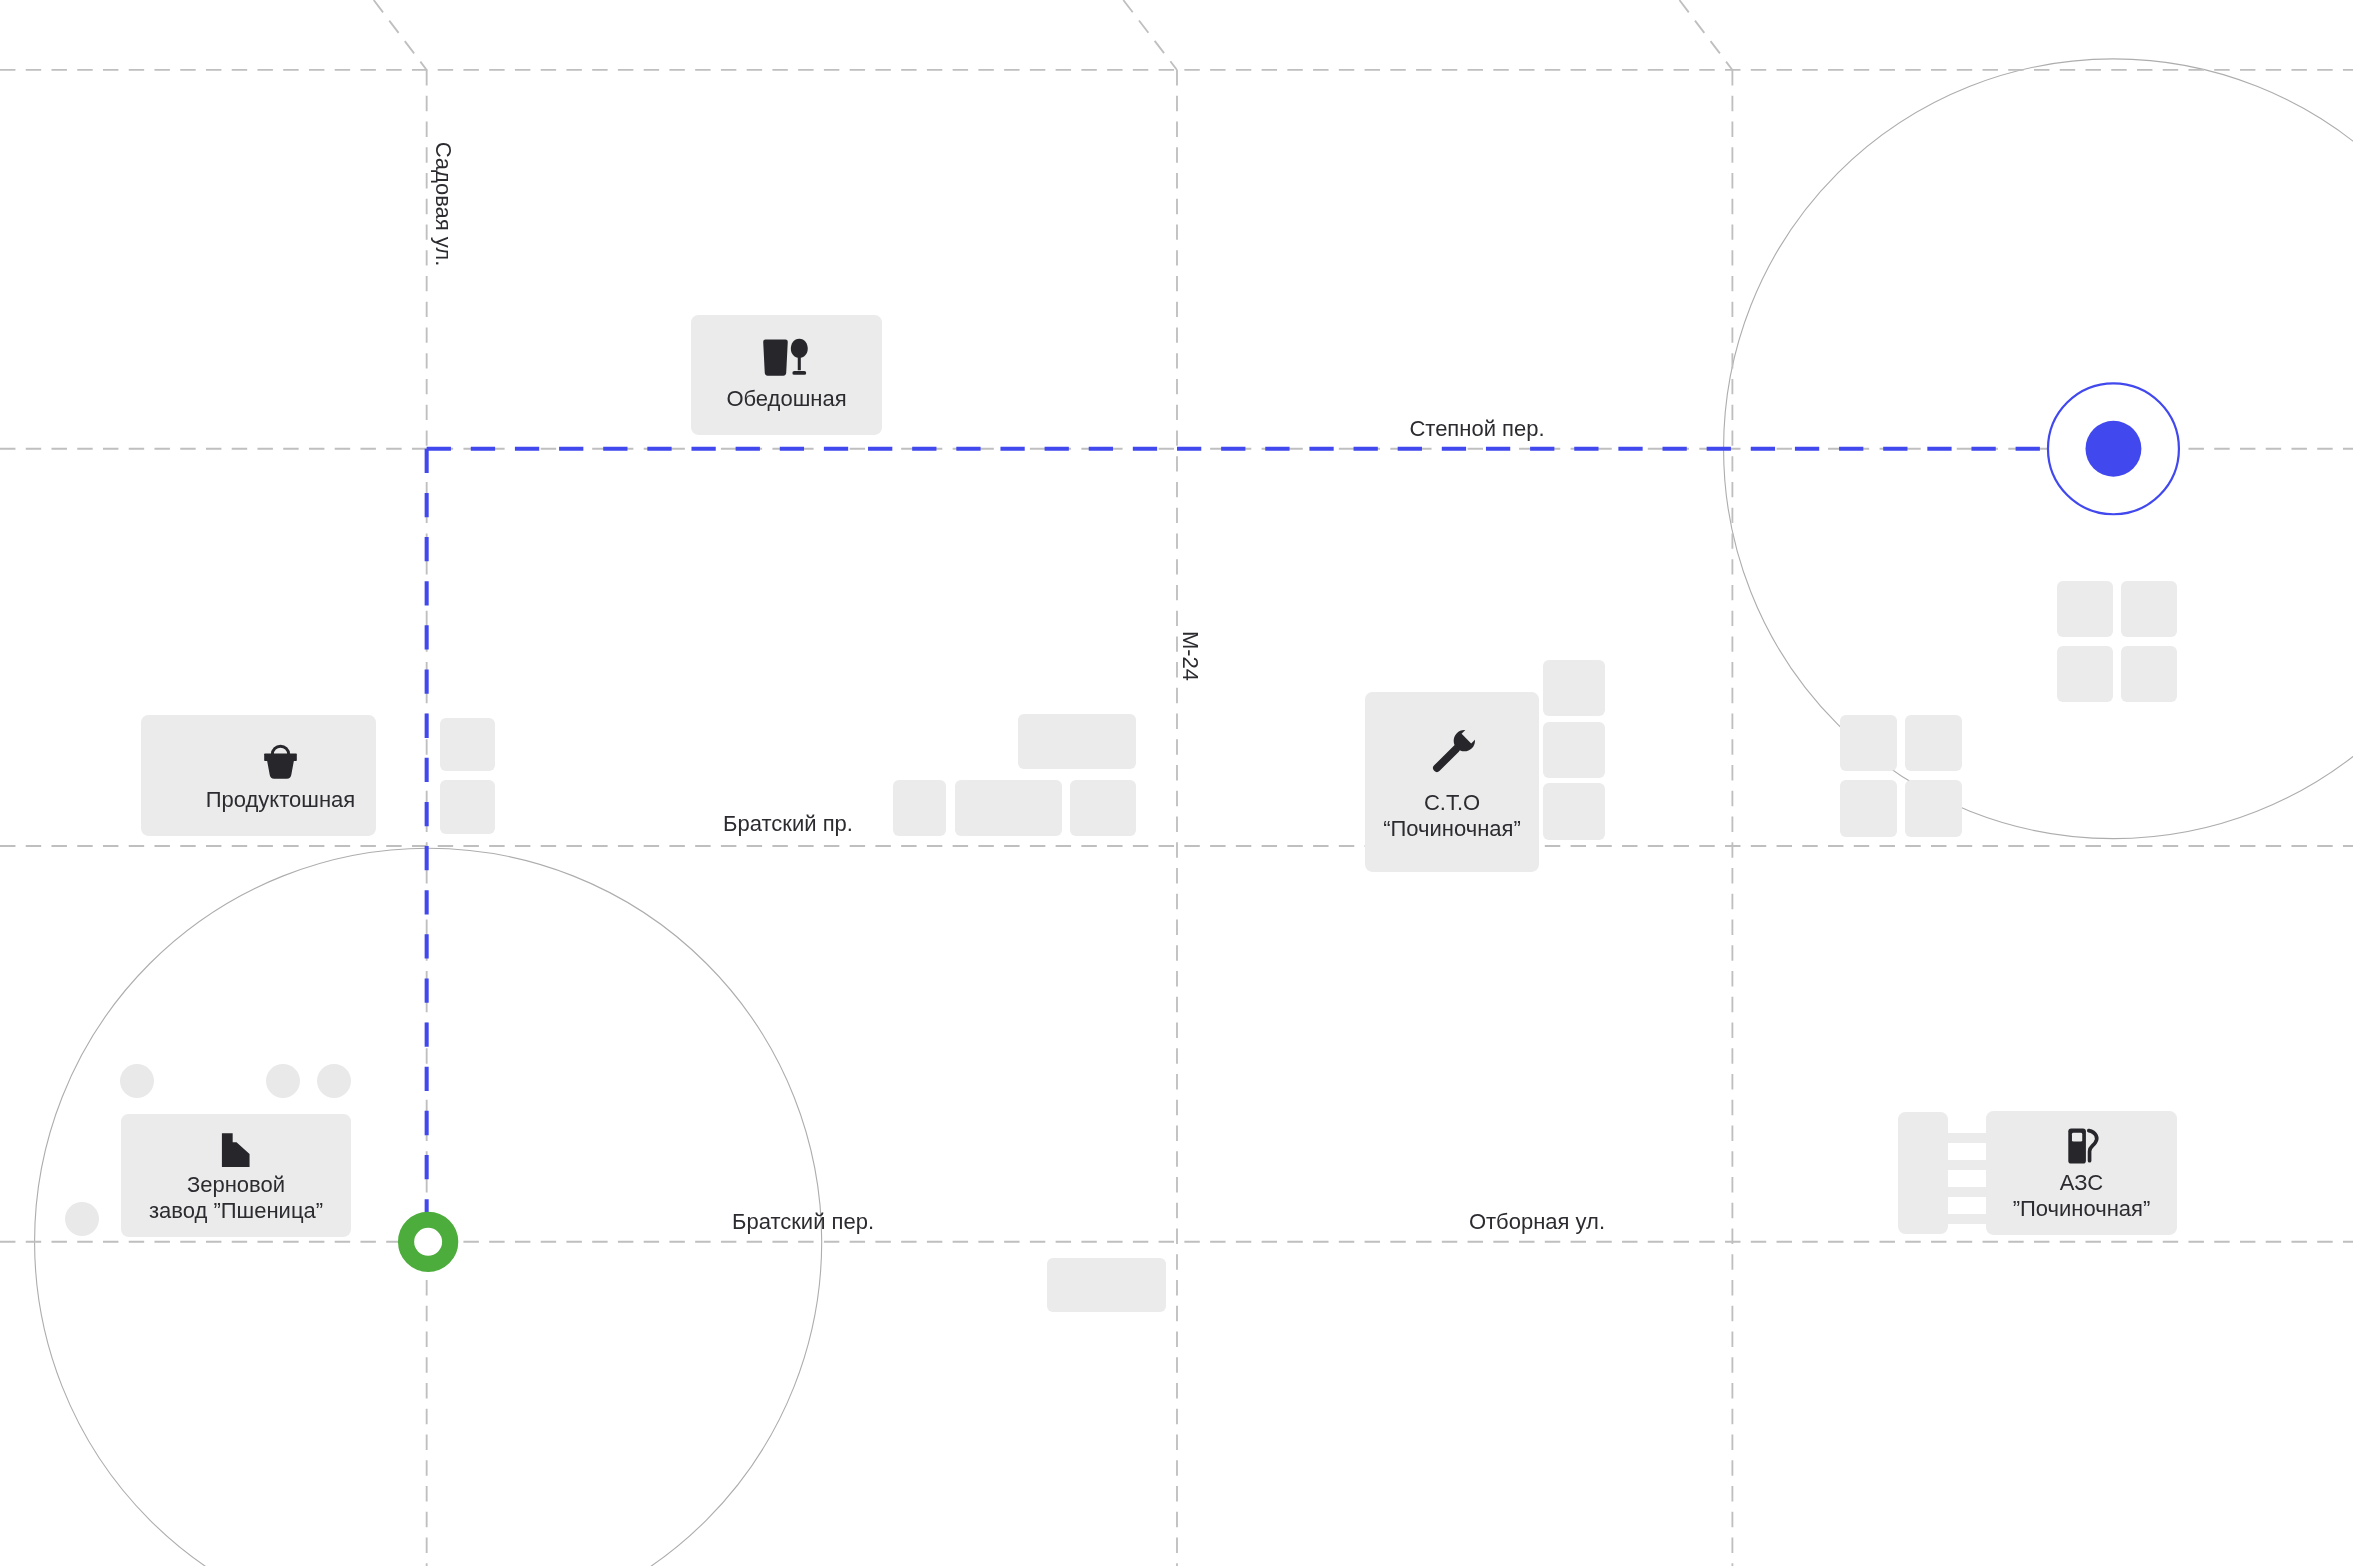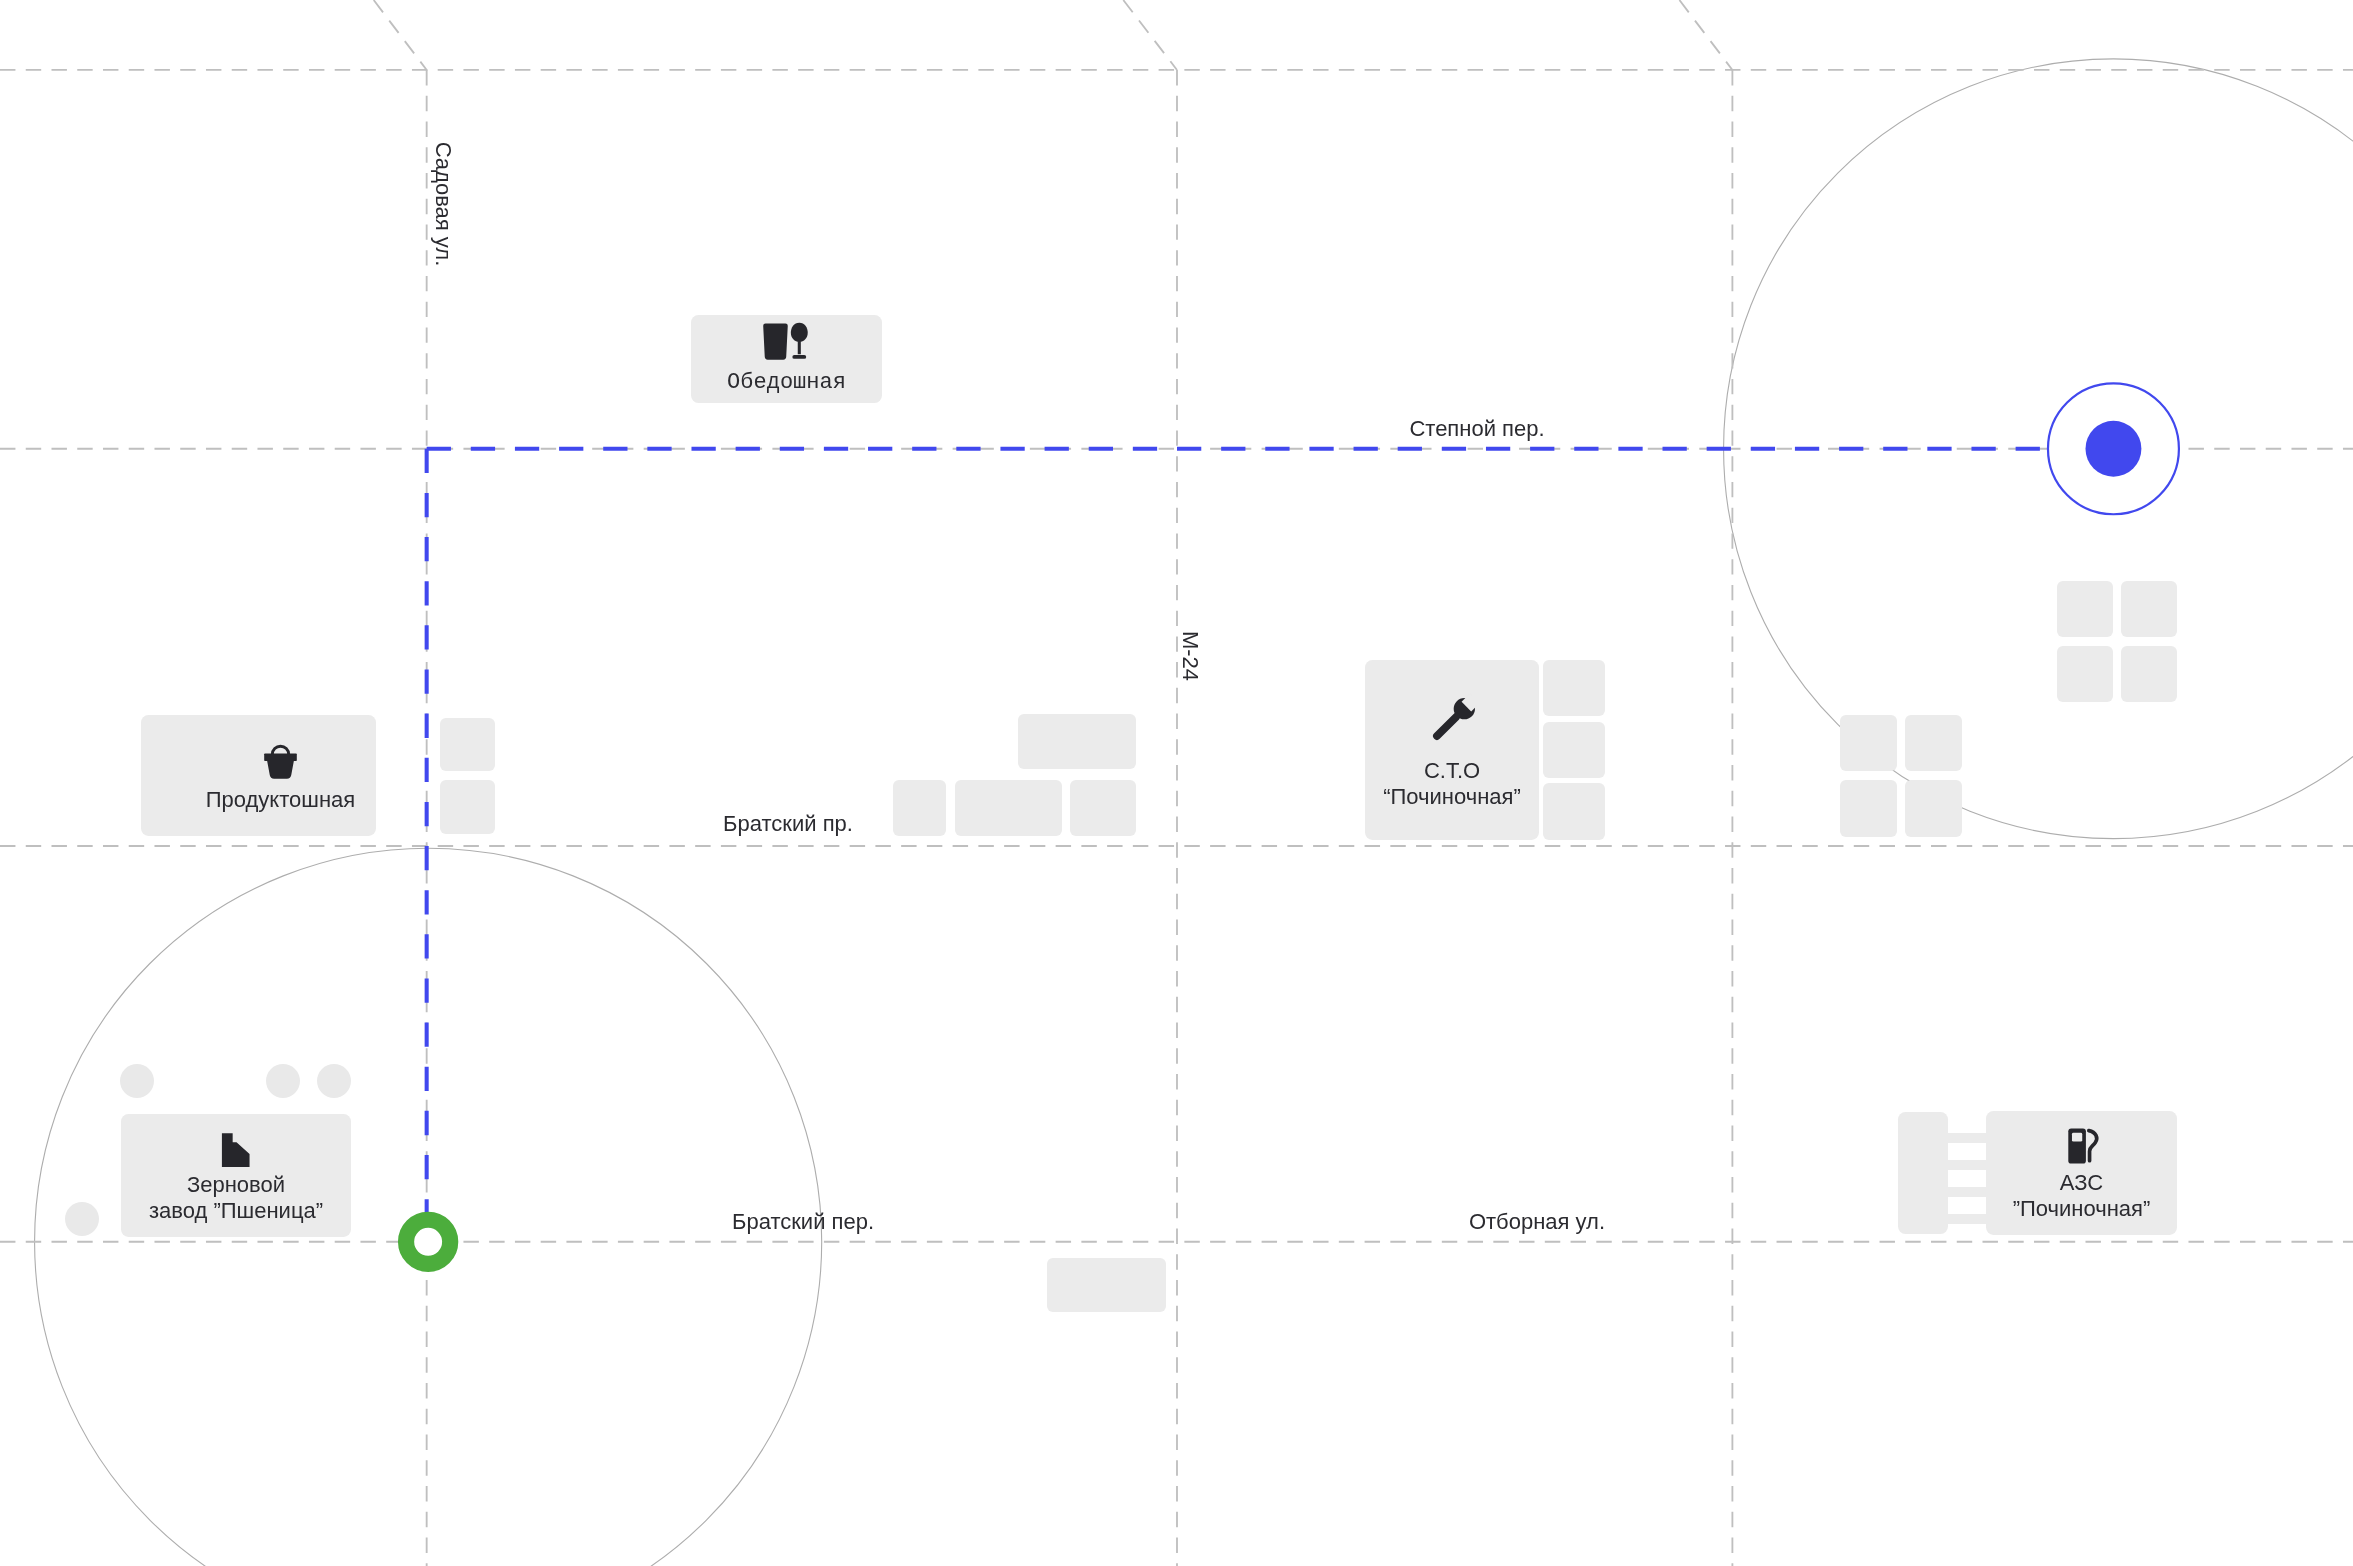--- a/index.html
+++ b/index.html
@@ -145,21 +145,21 @@
   <div class="dot" style="left:317px;top:1064px;"></div>
   <div class="dot" style="left:65px;top:1202px;"></div>
 
   <div class="street-label vertical" style="left:443px;top:204px;">Садовая ул.</div>
   <div class="street-label vertical" style="left:1190px;top:656px;">М-24</div>
   <div class="street-label" style="left:1451px;top:416px;margin-left:26px;">Степной пер.</div>
   <div class="street-label" style="left:788px;top:811px;">Братский пр.</div>
   <div class="street-label" style="left:803px;top:1209px;">Братский пер.</div>
   <div class="street-label" style="left:1537px;top:1209px;">Отборная ул.</div>
 
-  <div class="poi" style="left:691px;top:315px;width:191px;height:88px;font-family:Liberation Mono, monospace;">
+  <div class="poi" style="left:691px;top:315px;width:191px;height:120px;">
     <span>
       <svg width="56" height="43" viewBox="0 0 72 56">
         <path class="icon-fill" d="M8 2 h26 a3 3 0 0 1 3 3 l-2 40 a4 4 0 0 1 -4 4 h-20 a4 4 0 0 1 -4 -4 l-2 -40 a3 3 0 0 1 3 -3 z"></path>
         <path class="icon-fill" d="M52 1 c7 0 11 6 11 13 c0 7 -5 12 -11 12 c-6 0 -11 -5 -11 -12 c0 -7 4 -13 11 -13 z"></path>
         <rect class="icon-fill" x="50" y="25" width="4" height="17"></rect>
         <rect class="icon-fill" x="43" y="43" width="18" height="5" rx="2.5"></rect>
       </svg>
     </span>
     <span class="poi-label">Обедошная</span>
   </div>
@@ -168,21 +168,21 @@
     <span>
       <svg width="49" height="43" viewBox="0 0 64 58">
         <path class="icon-stroke" d="M21 22 a11 11 0 0 1 22 0" stroke-width="4"></path>
         <rect class="icon-fill" x="10" y="21" width="44" height="10" rx="1"></rect>
         <path class="icon-fill" d="M14 31 h36 l-3.5 19 a6 6 0 0 1 -6 5 h-17 a6 6 0 0 1 -6 -5 z"></path>
       </svg>
     </span>
     <span class="poi-label">Продуктошная</span>
   </div>
 
-  <div class="poi" style="left:1365px;top:660px;width:174px;height:180px;">
+  <div class="poi" style="left:1365px;top:692px;width:174px;height:180px;">
     <span>
       <svg width="62" height="62" viewBox="0 0 64 64">
         <g transform="rotate(45 32 32)">
           <circle class="icon-fill" cx="32" cy="14" r="11"></circle>
           <rect class="icon-hole" x="25" y="-1" width="14" height="12"></rect>
           <rect class="icon-fill" x="28" y="22" width="8" height="36" rx="4"></rect>
         </g>
       </svg>
     </span>
     <span class="poi-label">С.Т.О

